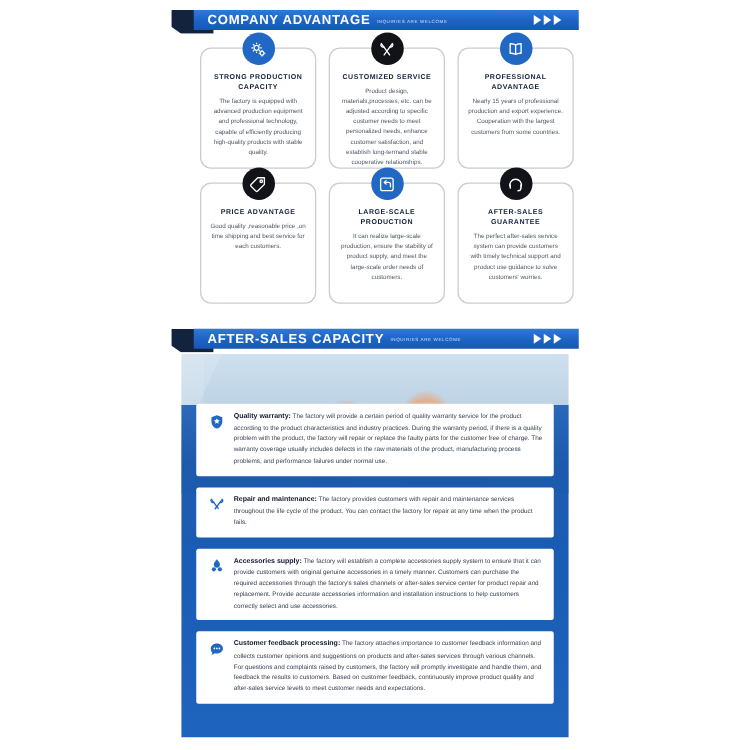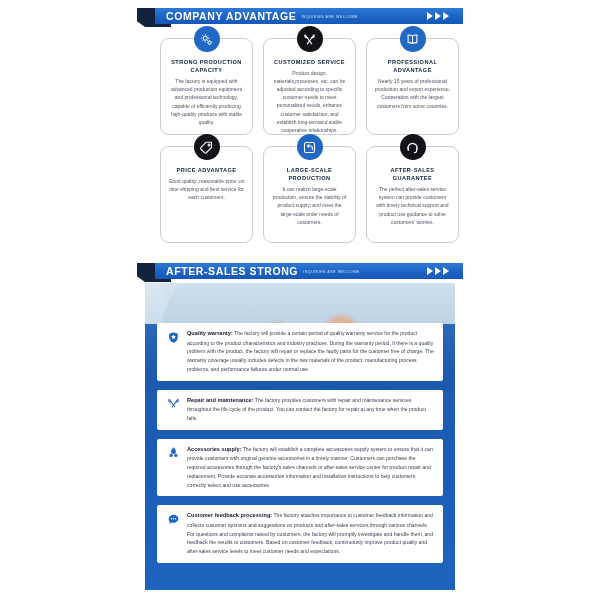--- a/index.html
+++ b/index.html
@@ -251,21 +251,21 @@
       </div>
       <div class="card-title">AFTER-SALES GUARANTEE</div>
       <div class="card-text">The perfect after-sales service system can provide customers with timely technical support and product use guidance to solve customers' worries.</div>
     </div>
 
   </div>
 
   <div class="section-header" style="top:263px;">
     <div class="sh-tab"></div>
     <div class="sh-bar">
-      <span class="sh-title">AFTER-SALES STRONG</span>
+      <span class="sh-title">AFTER-SALES CAPACITY</span>
       <span class="sh-sub">INQUIRIES ARE WELCOME</span>
       <span class="sh-arrows">
           <i></i>
           <i></i>
           <i></i>
         </span>
     </div>
   </div>
 
   <div class="service-wrap">

